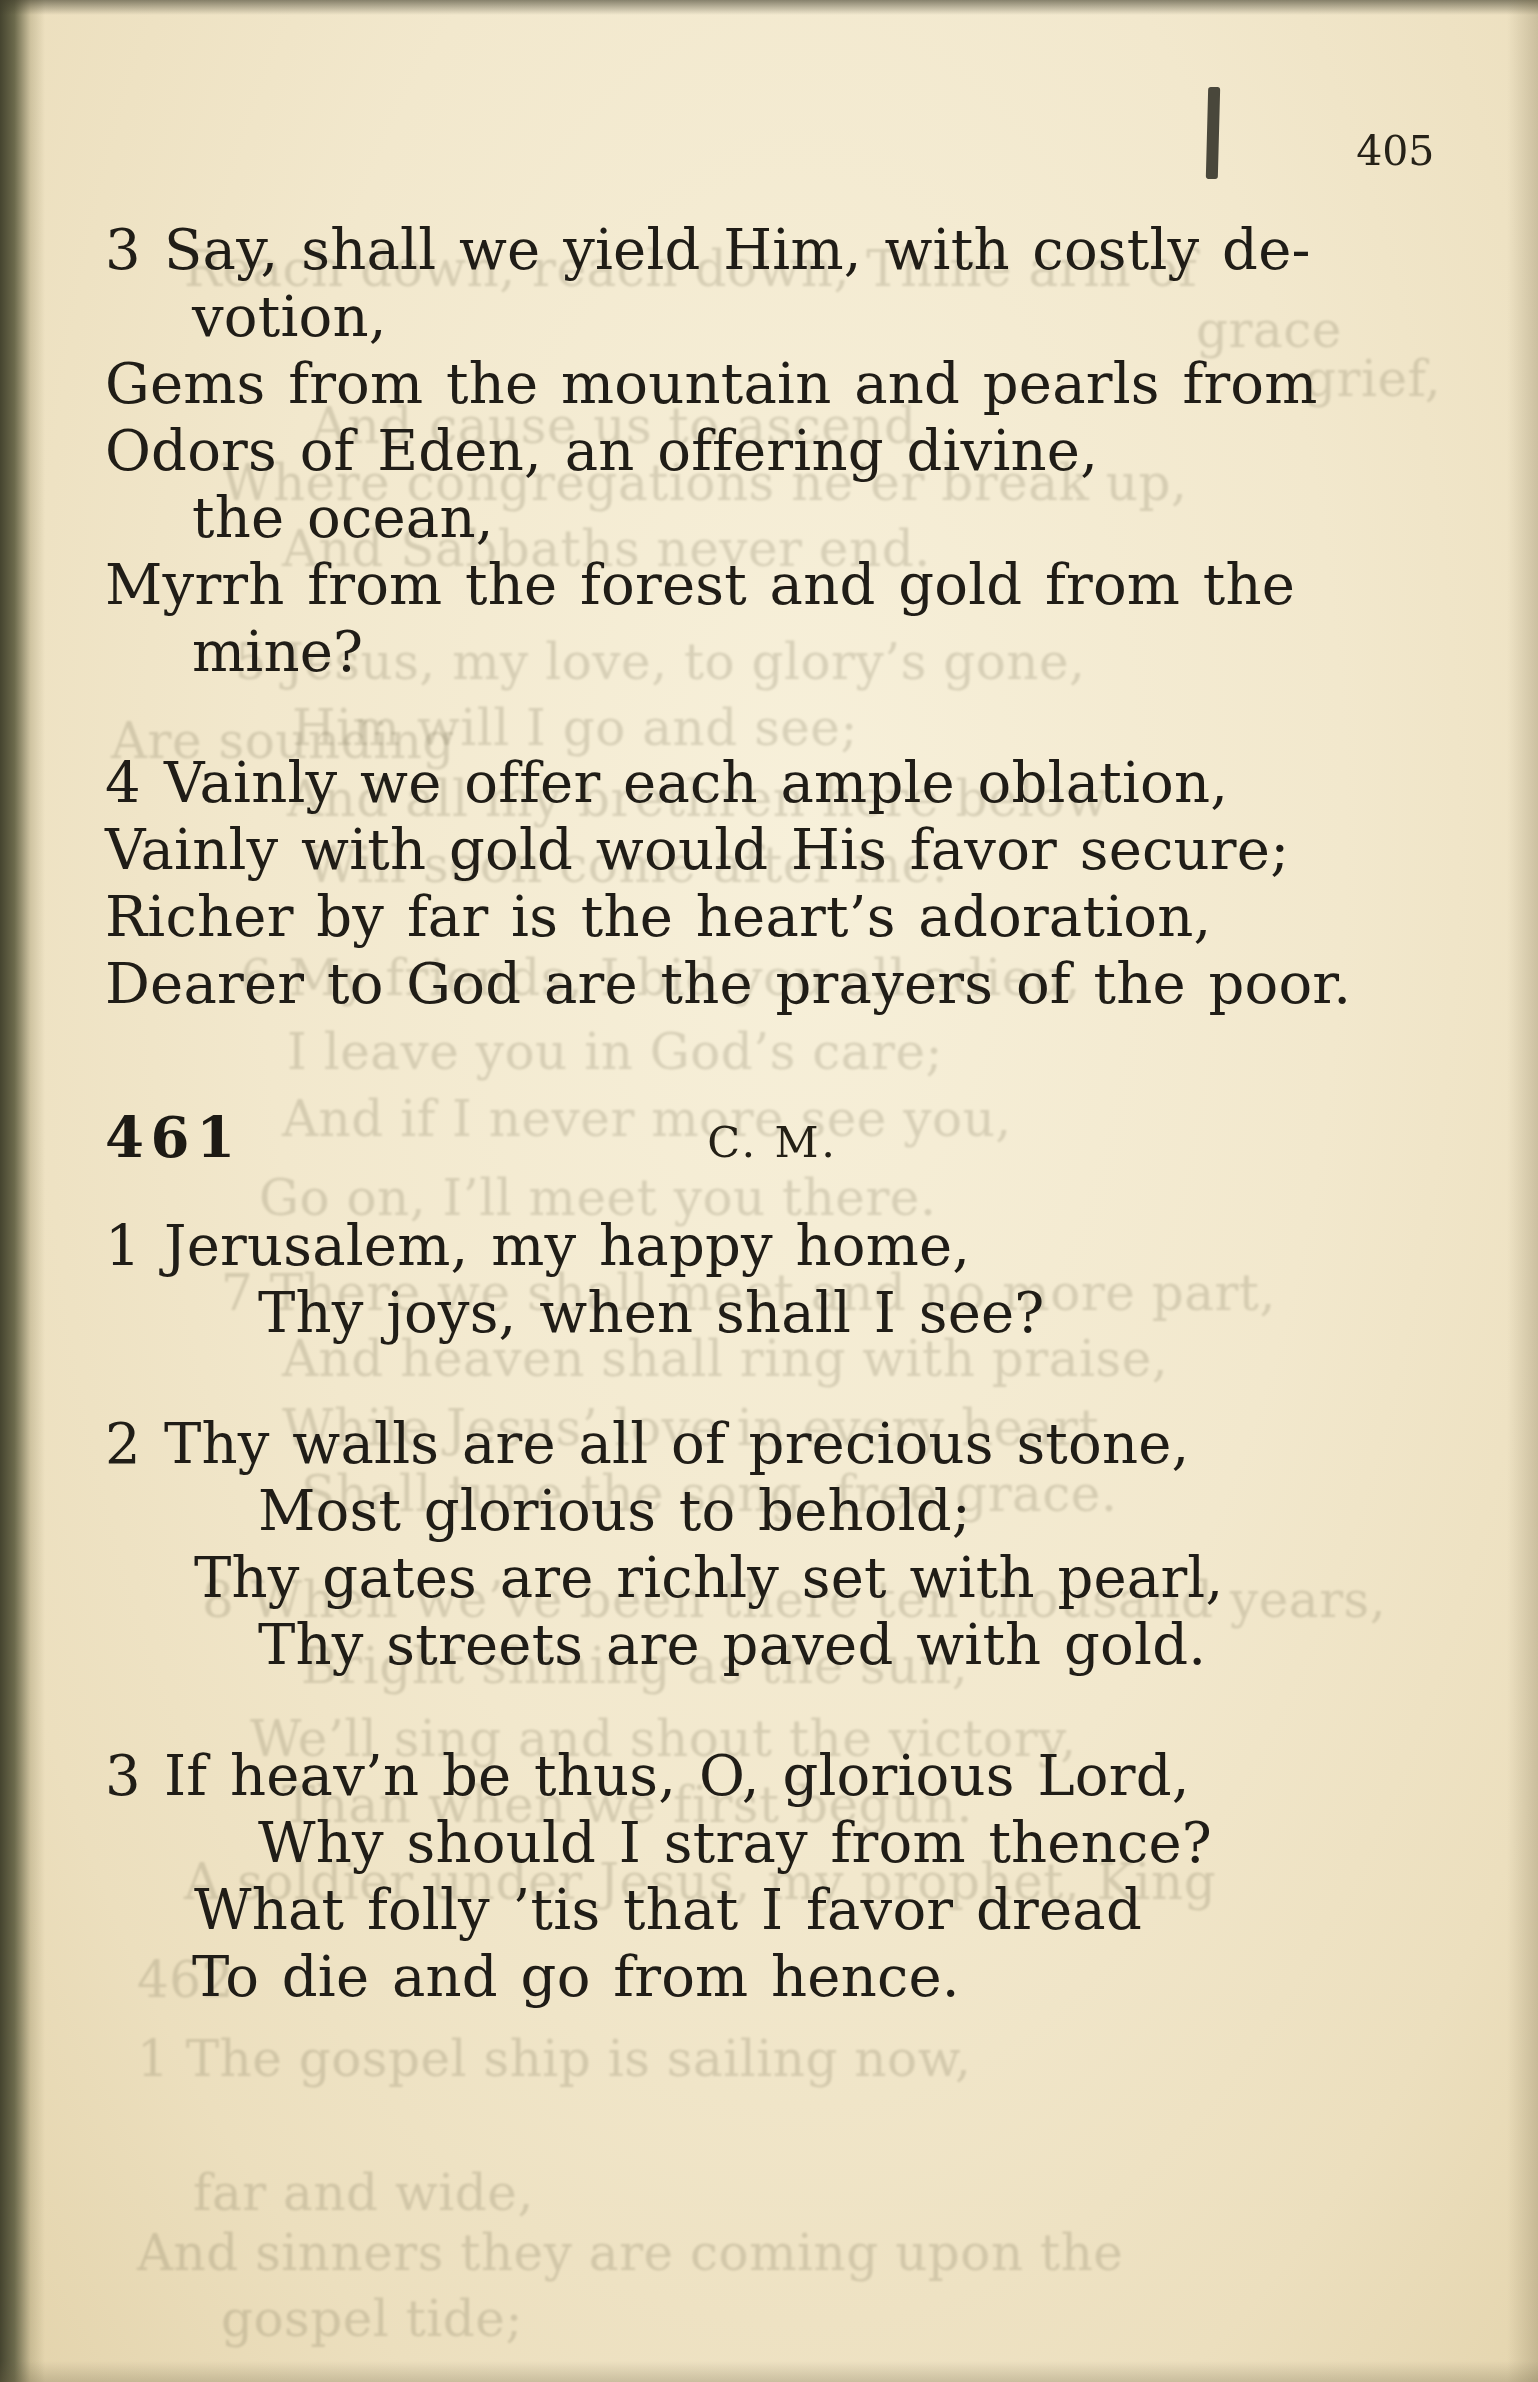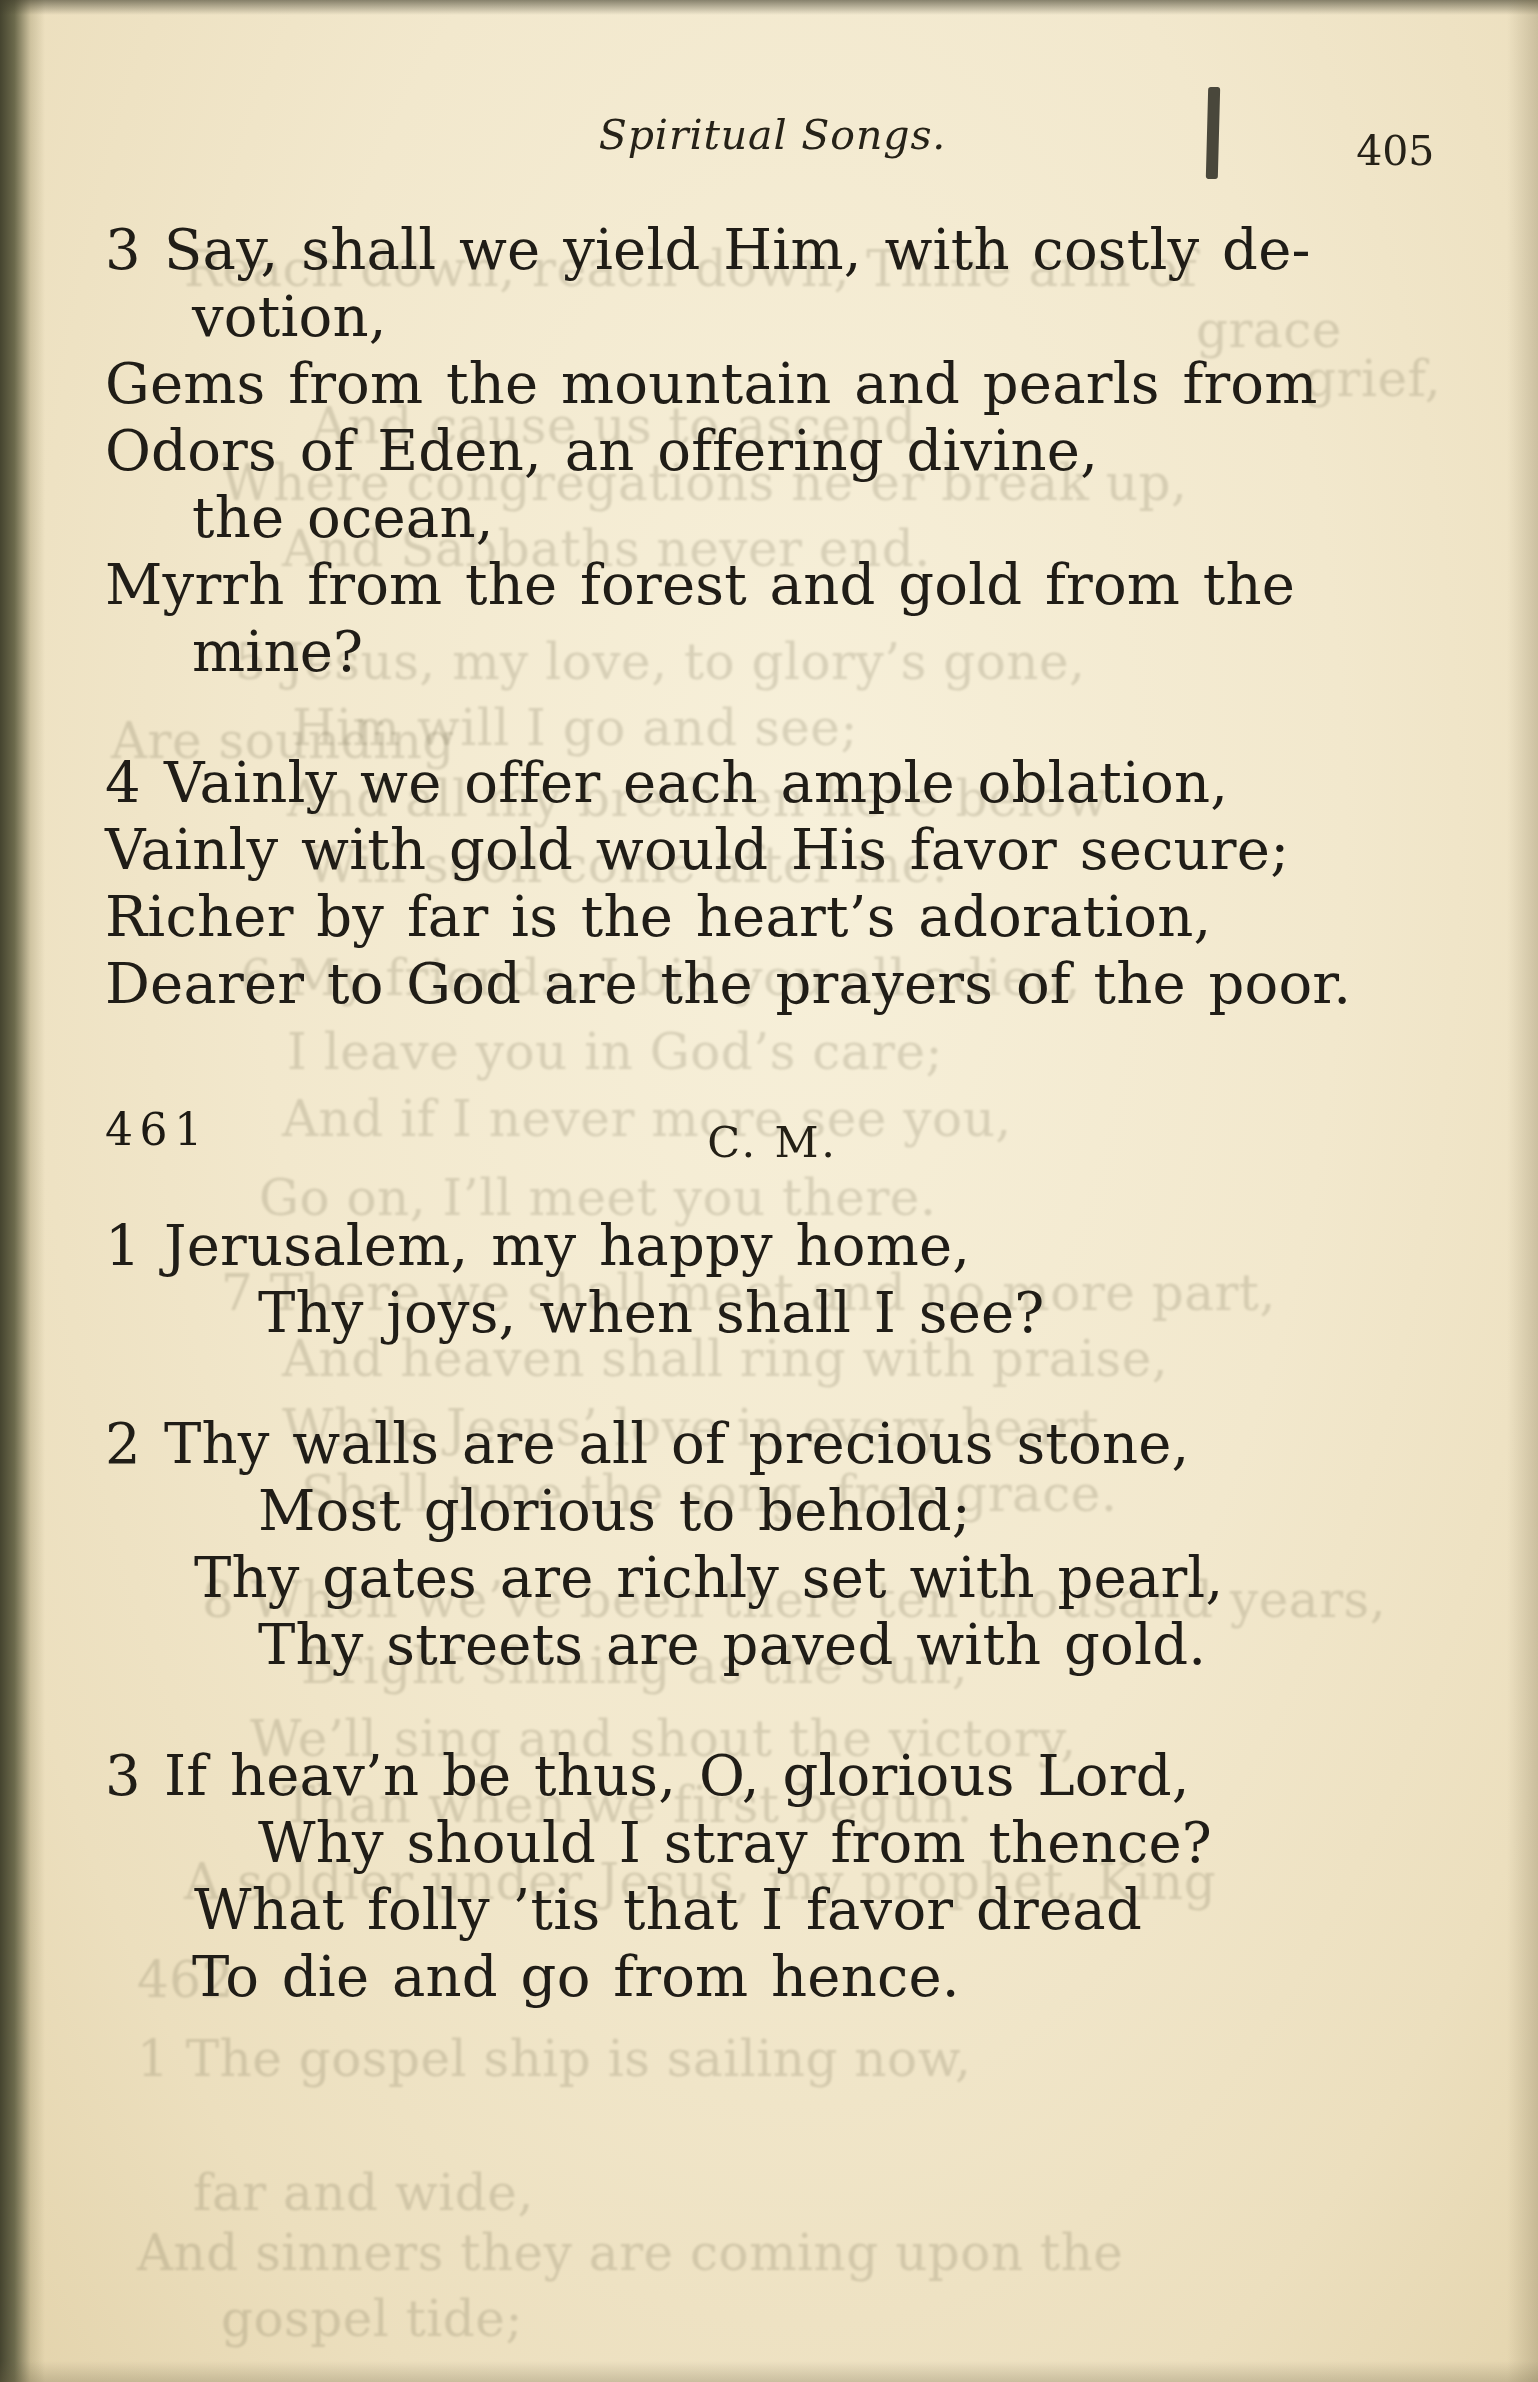--- a/index.html
+++ b/index.html
@@ -41,21 +41,21 @@
   .verse + .verse{margin-top:64px;}
   .line{white-space:nowrap;}
   .vnum{display:inline-block;min-width:59px;}
   .i0{margin-left:0;}
   .i1{margin-left:89px;}
   .i2{margin-left:122px;}
   .i3{margin-left:153px;}
   .i4{margin-left:87px;}
 
   .hymn-heading{position:relative;margin-top:87px;height:87px;}
-  .hymn-number{position:absolute;left:0;top:0;font-size:44px;font-weight:400;
+  .hymn-number{position:absolute;left:0;top:0;font-size:56px;font-weight:700;
     letter-spacing:6.6px;color:#1d1a14;}
   .hymn-meter{display:block;text-align:center;font-size:43px;letter-spacing:2.8px;
     padding-top:13px;color:#242016;}
   .hymn-body{margin-top:21px;}
 </style>
 </head>
 <body>
 
 <div class="page">
 
@@ -87,21 +87,20 @@
       <span class="ghost-line" style="left: 137px; top: 1951px;">462</span>
       <span class="ghost-line" style="left: 137px; top: 2030px;">1 The gospel ship is sailing now,</span>
       <span class="ghost-line" style="left: 193px; top: 2164px;">far and wide,</span>
       <span class="ghost-line" style="left: 137px; top: 2224px;">And sinners they are coming upon the</span>
       <span class="ghost-line" style="left: 221px; top: 2290px;">gospel tide;</span>
     </div>
 
   <div class="content">
 
     <div class="header">
-      <span class="running-title">Spiritual Songs.</span>
       <span class="page-number">405</span>
     </div>
 
     <section class="hymn-section" id="continued-hymn">
         <div class="verse">
           <div class="line i0"><span class="vnum">3</span><span>Say, shall we yield Him, with costly de-</span></div>
           <div class="line i4"><span>votion,</span></div>
           <div class="line i0"><span>Gems from the mountain and pearls from</span></div>
           <div class="line i0"><span>Odors of Eden, an offering divine,</span></div>
           <div class="line i4"><span>the ocean,</span></div>

